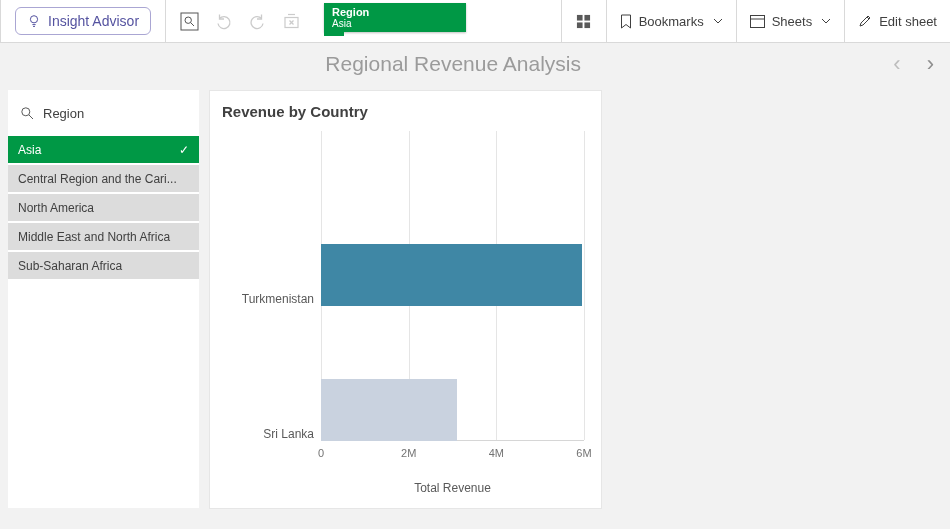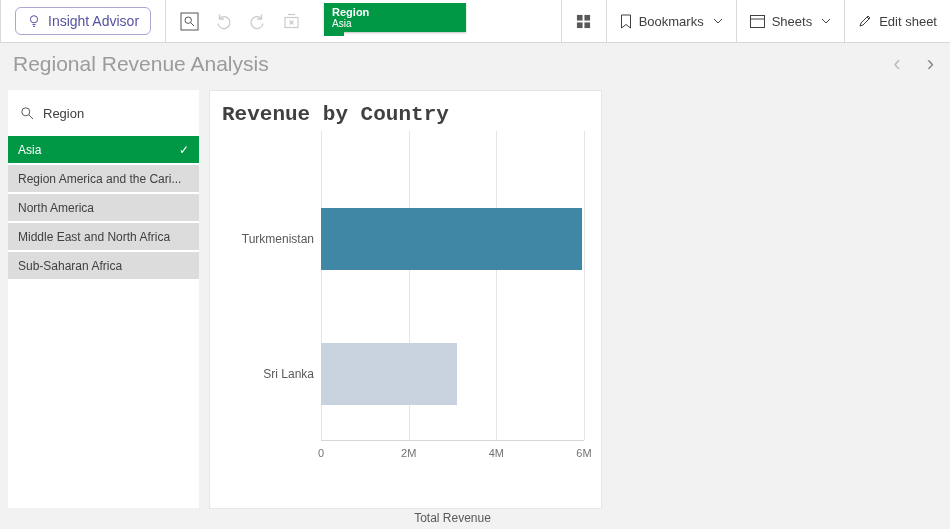--- a/index.html
+++ b/index.html
@@ -46,21 +46,21 @@
   .chip-value{font-size:10px;line-height:12px;}
   .chip-track{height:4px;background:transparent;}
   .chip-fill{height:4px;background:#009845;}
 
   .tb-right{margin-left:auto;display:flex;align-items:center;height:100%;padding-left:48px;}
   .chev{margin-left:2px;display:inline-flex;}
 
   
   .titlebar{
     position:absolute;top:43px;left:0;right:0;height:41px;
-    display:flex;align-items:center;padding:0 0 0 13px;
+    display:flex;align-items:center;padding:0 0 0 13px;text-align:center;
   }
   .titlebar h1{margin:0;flex:1;font-size:21px;font-weight:400;color:#9b9b9b;}
   .sheet-nav{display:flex;gap:26px;padding-right:16px;font-size:22px;line-height:22px;}
   .nav{cursor:pointer;user-select:none;}
   .nav.prev{color:#bdbdbd;}
   .nav.next{color:#8f8f8f;}
 
   
   .filter-panel{
     position:absolute;left:8px;top:90px;width:191px;height:418px;
@@ -77,42 +77,42 @@
     font-size:12px;color:#404040;cursor:pointer;
   }
   .f-item.selected{background:#009845;color:#ffffff;}
   .f-item .check{margin-left:auto;font-size:12px;}
 
   
   .chart-panel{
     position:absolute;left:209px;top:90px;width:393px;height:419px;
     background:#ffffff;border:1px solid #e6e6e6;box-sizing:border-box;
   }
-  .chart-title{margin:0;padding:12px 12px 0;font-size:21px;font-weight:bold;color:#404040;font-family:Liberation Mono, monospace;}
+  .chart-title{margin:0;padding:12px 12px 0;font-size:15px;font-weight:bold;color:#404040;}
   .chart-body{position:absolute;left:0;right:0;top:40px;height:310px;}
   .grid-layer{
     position:absolute;left:111px;right:17px;top:0;bottom:0;
     border-bottom:1px solid #d6d6d6;
   }
   .gridline{position:absolute;top:0;bottom:0;width:1px;background:#e5e5e5;}
   .rows-layer{
     position:absolute;left:0;right:17px;top:0;bottom:0;
     display:flex;flex-direction:column;box-sizing:border-box;padding-top:40px;
   }
-  .bar-row{flex:1;display:flex;align-items:center;}
+  .bar-row{flex:1;display:flex;align-items:flex-end;}
   .bar-label{
     width:104px;flex:none;padding-right:7px;text-align:right;
     font-size:12px;color:#595959;white-space:nowrap;
   }
   .bar-track{flex:1;height:62px;position:relative;}
   .bar{position:absolute;left:0;top:0;height:100%;cursor:pointer;}
   .x-ticks{position:absolute;left:111px;right:17px;top:356px;height:15px;}
   .x-tick{position:absolute;transform:translateX(-50%);font-size:11px;color:#737373;}
   .x-title{
-    position:absolute;left:111px;right:17px;top:420px;
+    position:absolute;left:111px;right:17px;top:390px;
     text-align:center;font-size:12px;color:#595959;
   }
 </style>
 </head>
 <body>
 
 <div class="app">
 
   <header class="toolbar">
 
@@ -259,21 +259,21 @@
           </svg>
       </span>
       <span>Region</span>
     </div>
     <ul class="filter-list">
       <li class="f-item selected">
         <span>Asia</span>
         <span class="check">✓</span>
       </li>
       <li class="f-item">
-        <span>Region America and the Cari...</span>
+        <span>Central Region and the Cari...</span>
       </li>
       <li class="f-item">
         <span>North America</span>
       </li>
       <li class="f-item">
         <span>Middle East and North Africa</span>
       </li>
       <li class="f-item">
         <span>Sub-Saharan Africa</span>
       </li>

